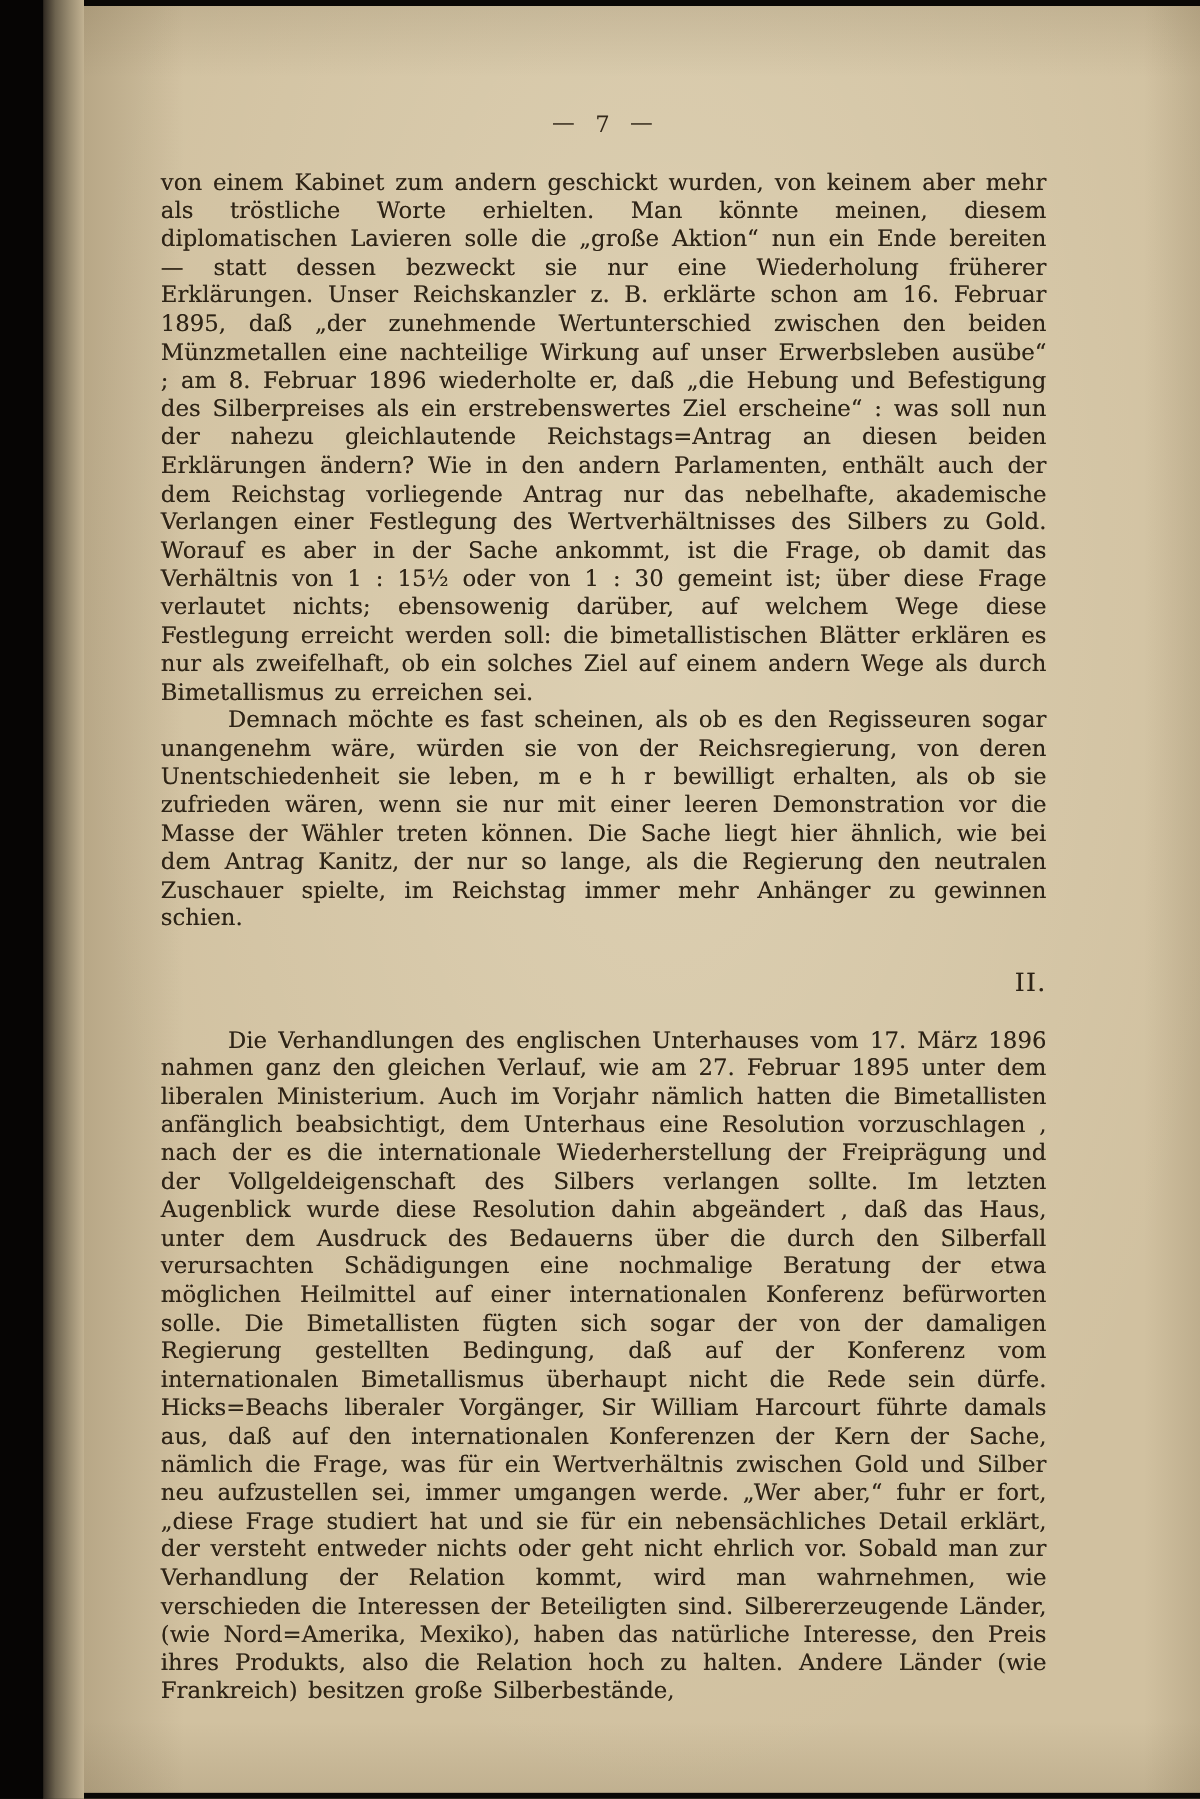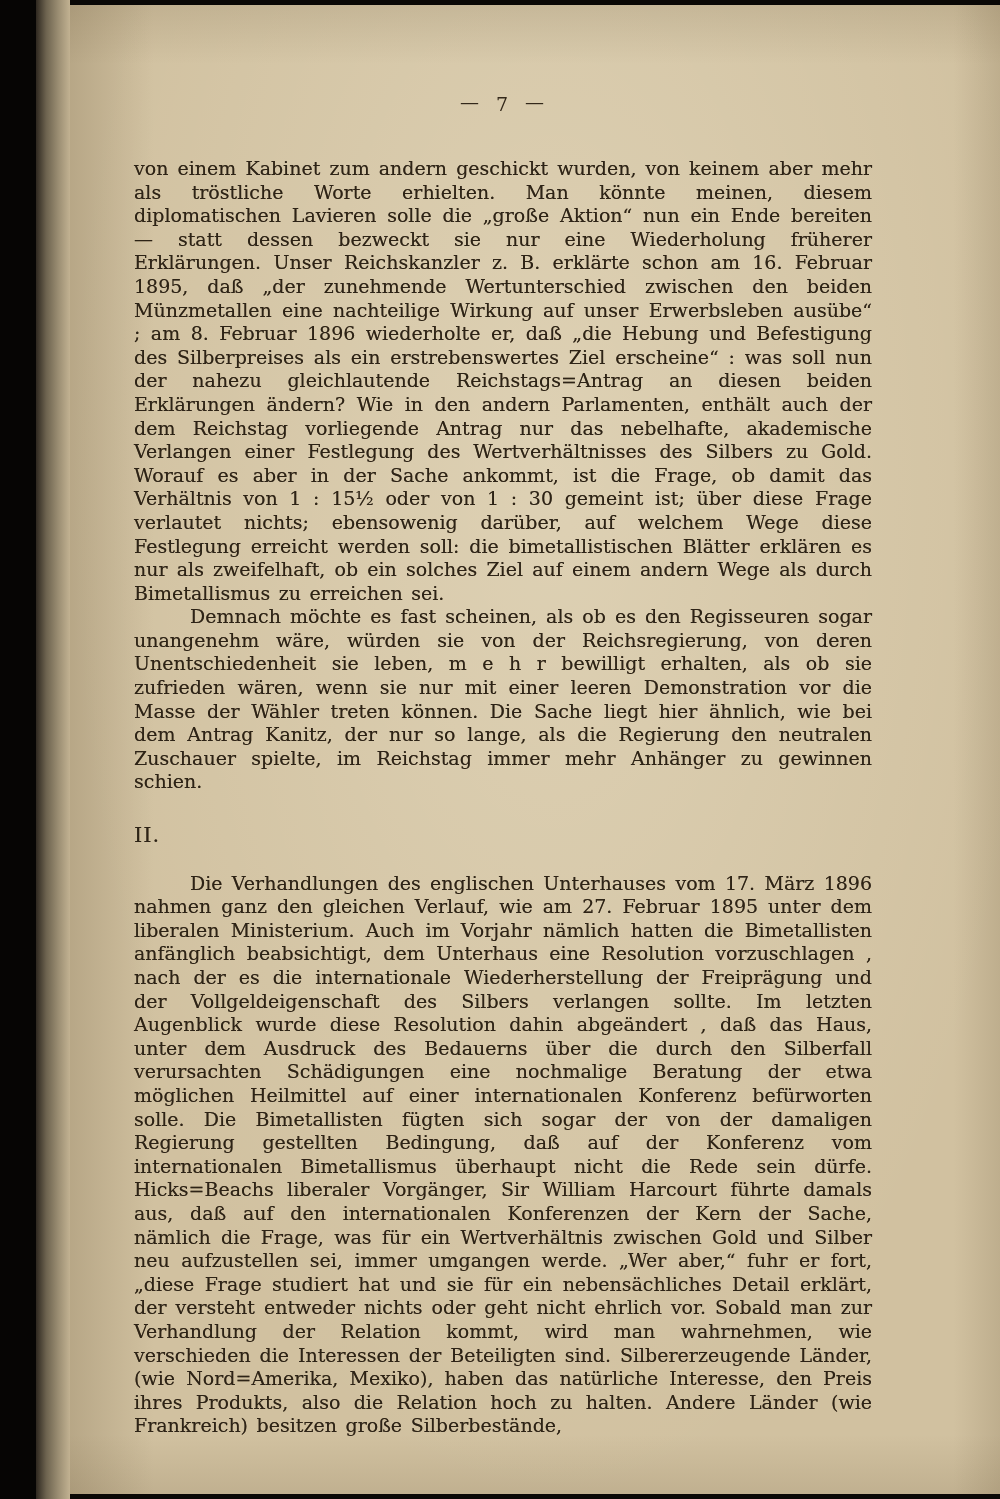--- a/index.html
+++ b/index.html
@@ -41,26 +41,25 @@
   }
   .page-number .dash { margin:0 16px; position:relative; top:-2px; }
 
   .text-block {
     position:absolute; top:136px; left:64px; width:738px;
     color:#2d2316;
     font-size:19px; line-height:23.6px;
     text-align:justify;
     word-spacing:2.5px;
     text-shadow:0 0 0.5px rgba(45,30,12,0.55);
-    margin-top:16px;
   }
   .para { text-align:justify; }
   .para.indent { text-indent:56px; }
   .section-heading {
-    text-align:left;
+    text-align:right;
     font-weight:normal;
     font-size:21px;
     letter-spacing:1px;
     margin:30px 0 24px 0;
     color:#2d2316;
   }
 </style>
 </head>
 <body>
 

